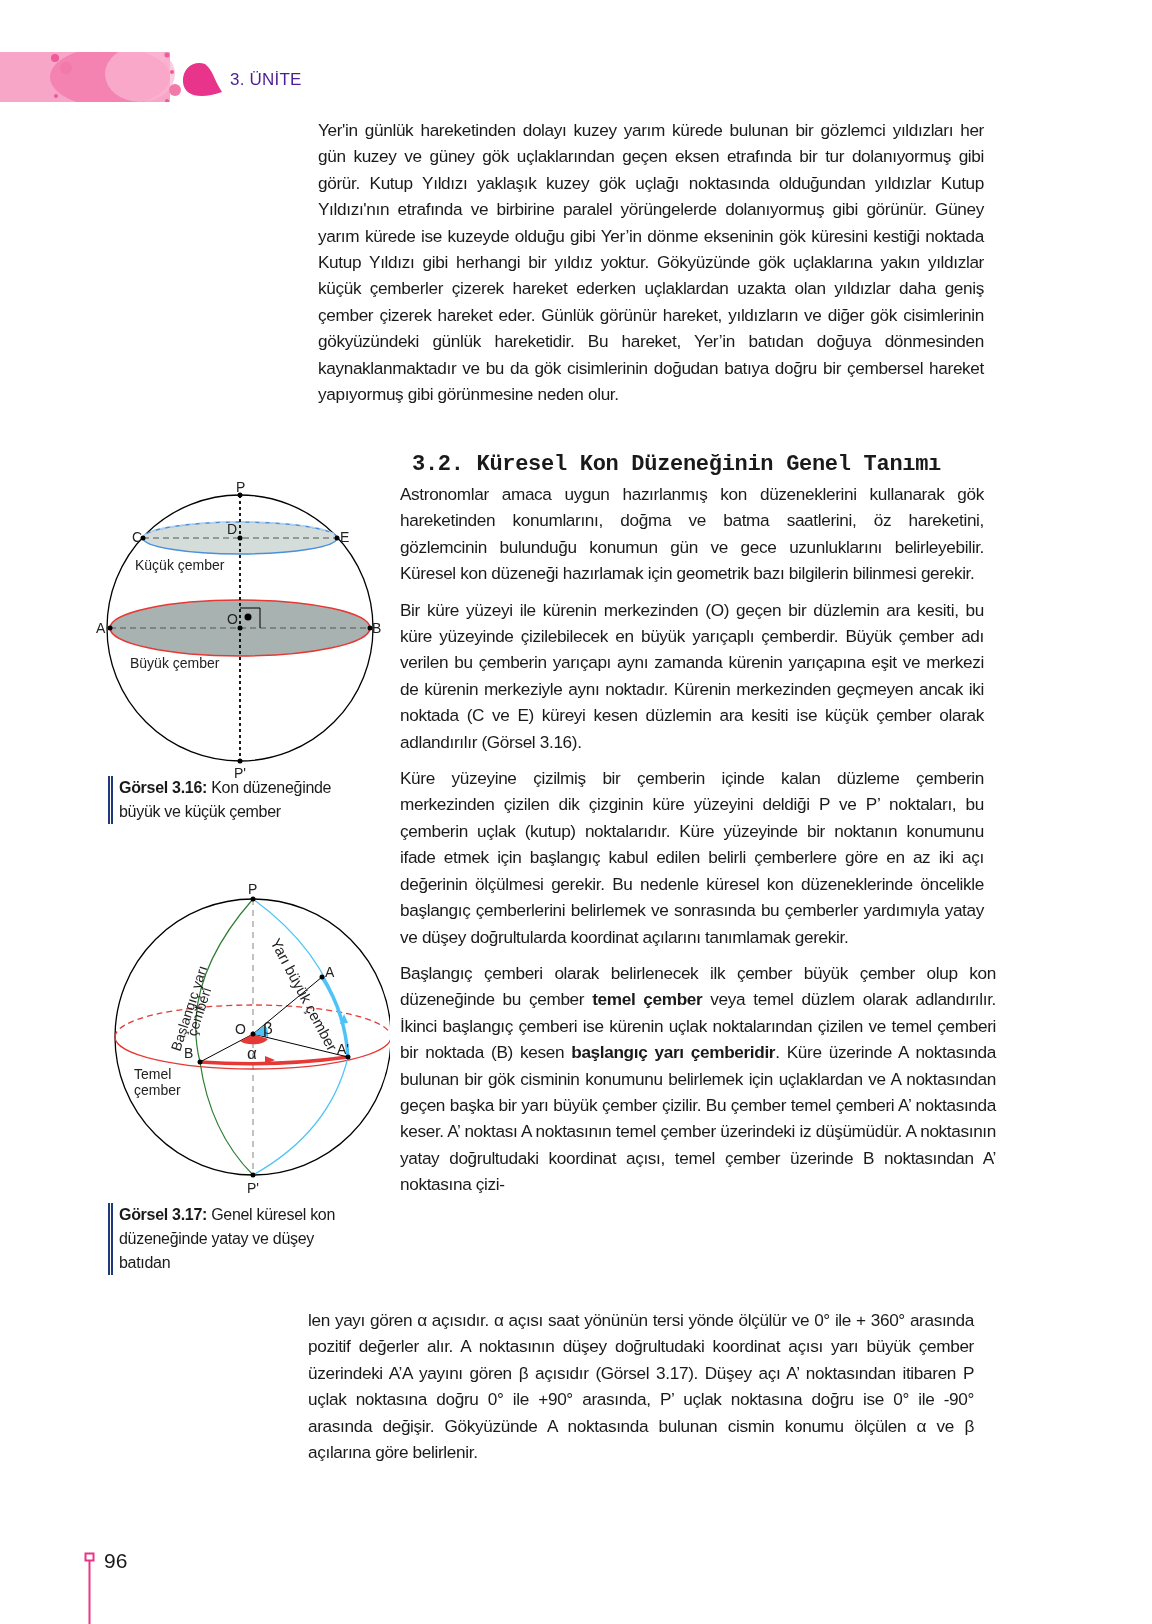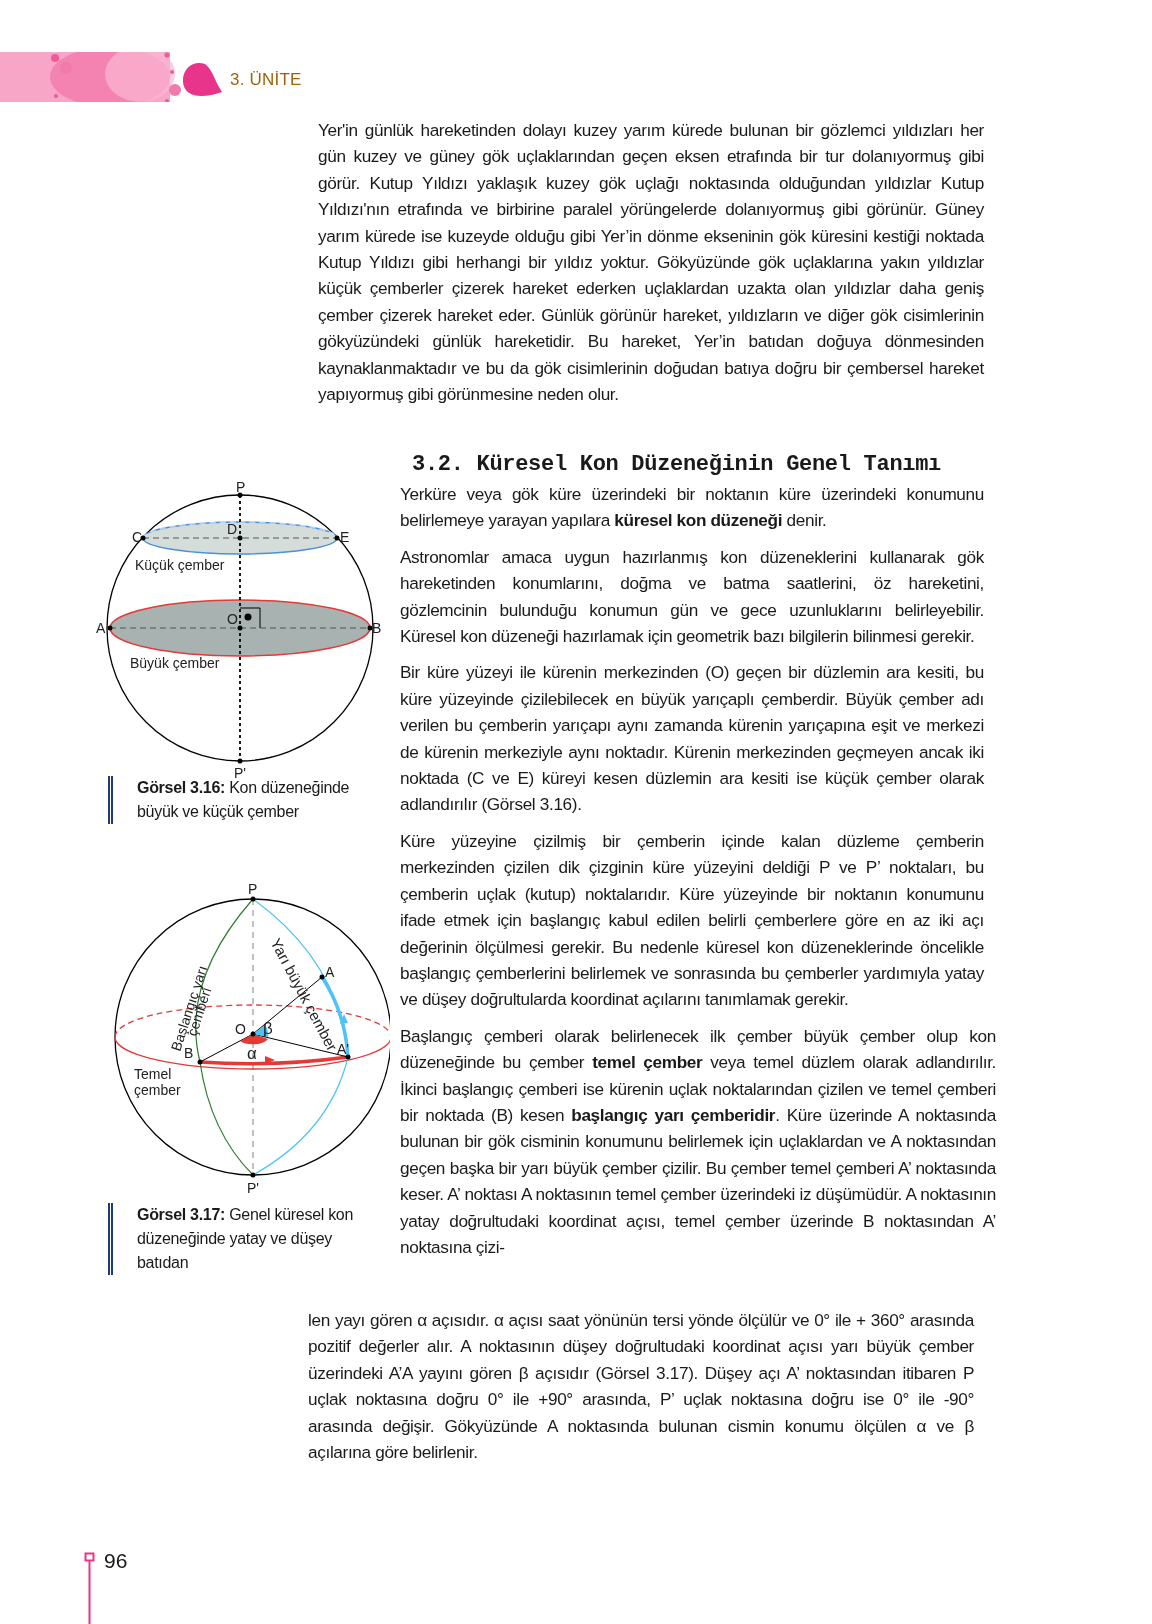--- a/index.html
+++ b/index.html
@@ -1,28 +1,28 @@
 <!DOCTYPE html>
 <html><head>
 <meta charset="utf-8">
 <style>
   html, body { margin: 0; padding: 0; background: #ffffff; }
   body { width: 1152px; height: 1624px; position: relative; overflow: hidden;
          font-family: "Liberation Sans Narrow", "Liberation Sans", sans-serif; color: #1a1a1a; }
   .header-band { position: absolute; left: 0; top: 52px; width: 230px; height: 50px; }
-  .unit-label { position: absolute; left: 230px; top: 70px; font-size: 17px; color: #a16207;
+  .unit-label { position: absolute; left: 230px; top: 70px; font-size: 17px; color: #4c1d95;
                 font-family: "Liberation Sans", sans-serif; letter-spacing: 0.2px; text-align: right; }
   .txt { position: absolute; font-size: 17.2px; line-height: 26.4px; text-align: justify;
          font-family: "Liberation Sans", sans-serif; letter-spacing: -0.35px; }
   .txt p { margin: 0 12px 10px 0; }
   .txt b { font-weight: bold; }
   .h2 { position: absolute; left: 412px; top: 452px; font-size: 22px; font-weight: bold;
         font-family: Liberation Mono, monospace; letter-spacing: -0.3px; }
   .caption { position: absolute; font-size: 16px; line-height: 24px; border-left: 5px double #1f3a7a;
-             padding-left: 24px; font-family: "Liberation Sans", sans-serif; letter-spacing: -0.3px; }
+             padding-left: 6px; font-family: "Liberation Sans", sans-serif; letter-spacing: -0.3px; }
   .caption b { font-weight: bold; }
   .page-num { position: absolute; left: 104px; top: 1549px; font-size: 21px; font-family: "Liberation Sans", sans-serif; }
   svg text { font-family: "Liberation Sans", sans-serif; }
 </style>
 </head>
 <body>
 
 <svg class="header-band" viewBox="0 0 230 50" width="230" height="50" style="top:52px;">
   <rect x="0" y="0" width="170" height="50" fill="#f8a6c8"></rect>
   <ellipse cx="110" cy="25" rx="60" ry="30" fill="#f27aab" opacity="0.8"></ellipse>
@@ -38,21 +38,20 @@
 </svg>
 <div class="unit-label">3. ÜNİTE</div>
 
 <div class="txt" style="left:318px; top:117px; width:678px;">
   <p>Yer'in günlük hareketinden dolayı kuzey yarım kürede bulunan bir gözlemci yıldızları her gün kuzey ve güney gök uçlaklarından geçen eksen etrafında bir tur dolanıyormuş gibi görür. Kutup Yıldızı yaklaşık kuzey gök uçlağı noktasında olduğundan yıldızlar Kutup Yıldızı'nın etrafında ve birbirine paralel yörüngelerde dolanıyormuş gibi görünür. Güney yarım kürede ise kuzeyde olduğu gibi Yer’in dönme ekseninin gök küresini kestiği noktada Kutup Yıldızı gibi herhangi bir yıldız yoktur. Gökyüzünde gök uçlaklarına yakın yıldızlar küçük çemberler çizerek hareket ederken uçlaklardan uzakta olan yıldızlar daha geniş çember çizerek hareket eder. Günlük görünür hareket, yıldızların ve diğer gök cisimlerinin gökyüzündeki günlük hareketidir. Bu hareket, Yer’in batıdan doğuya dönmesinden kaynaklanmaktadır ve bu da gök cisimlerinin doğudan batıya doğru bir çembersel hareket yapıyormuş gibi görünmesine neden olur.</p>
 </div>
 
 <div class="h2">3.2. Küresel Kon Düzeneğinin Genel Tanımı</div>
 
 <div class="txt" style="left:400px; top:481px; width:596px;">
-  <p><span>Yerküre veya gök küre üzerindeki bir noktanın küre üzerindeki konumunu belirlemeye yarayan yapılara </span><b>küresel kon düzeneği</b><span> denir.</span></p>
   <p>Astronomlar amaca uygun hazırlanmış kon düzeneklerini kullanarak gök hareketinden konumlarını, doğma ve batma saatlerini, öz hareketini, gözlemcinin bulunduğu konumun gün ve gece uzunluklarını belirleyebilir. Küresel kon düzeneği hazırlamak için geometrik bazı bilgilerin bilinmesi gerekir.</p>
   <p>Bir küre yüzeyi ile kürenin merkezinden (O) geçen bir düzlemin ara kesiti, bu küre yüzeyinde çizilebilecek en büyük yarıçaplı çemberdir. Büyük çember adı verilen bu çemberin yarıçapı aynı zamanda kürenin yarıçapına eşit ve merkezi de kürenin merkeziyle aynı noktadır. Kürenin merkezinden geçmeyen ancak iki noktada (C ve E) küreyi kesen düzlemin ara kesiti ise küçük çember olarak adlandırılır (Görsel 3.16).</p>
   <p>Küre yüzeyine çizilmiş bir çemberin içinde kalan düzleme çemberin merkezinden çizilen dik çizginin küre yüzeyini deldiği P ve P’ noktaları, bu çemberin uçlak (kutup) noktalarıdır. Küre yüzeyinde bir noktanın konumunu ifade etmek için başlangıç kabul edilen belirli çemberlere göre en az iki açı değerinin ölçülmesi gerekir. Bu nedenle küresel kon düzeneklerinde öncelikle başlangıç çemberlerini belirlemek ve sonrasında bu çemberler yardımıyla yatay ve düşey doğrultularda koordinat açılarını tanımlamak gerekir.</p>
   <p style="margin:0;"><span>Başlangıç çemberi olarak belirlenecek ilk çember büyük çember olup kon düzeneğinde bu çember </span><b>temel çember</b><span> veya temel düzlem olarak adlandırılır. İkinci başlangıç çemberi ise kürenin uçlak noktalarından çizilen ve temel çemberi bir noktada (B) kesen </span><b>başlangıç yarı çemberidir</b><span>. Küre üzerinde A noktasında bulunan bir gök cisminin konumunu belirlemek için uçlaklardan ve A noktasından geçen başka bir yarı büyük çember çizilir. Bu çember temel çemberi A’ noktasında keser. A’ noktası A noktasının temel çember üzerindeki iz düşümüdür. A noktasının yatay doğrultudaki koordinat açısı, temel çember üzerinde B noktasından A’ noktasına çizi-</span></p>
 </div>
 
 <div class="txt" style="left:308px; top:1307px; width:678px;">
   <p>len yayı gören α açısıdır. α açısı saat yönünün tersi yönde ölçülür ve 0° ile + 360° arasında pozitif değerler alır. A noktasının düşey doğrultudaki koordinat açısı yarı büyük çember üzerindeki A’A yayını gören β açısıdır (Görsel 3.17). Düşey açı A’ noktasından itibaren P uçlak noktasına doğru 0° ile +90° arasında, P’ uçlak noktasına doğru ise 0° ile -90° arasında değişir. Gökyüzünde A noktasında bulunan cismin konumu ölçülen α ve β açılarına göre belirlenir.</p>
 </div>
 

